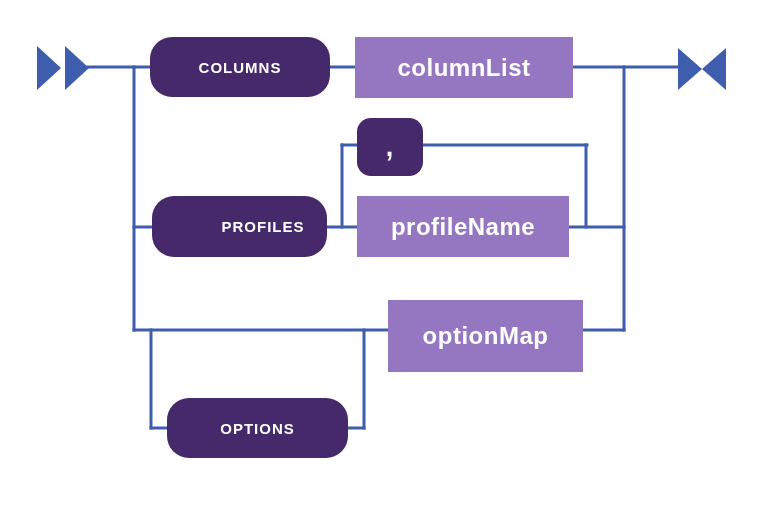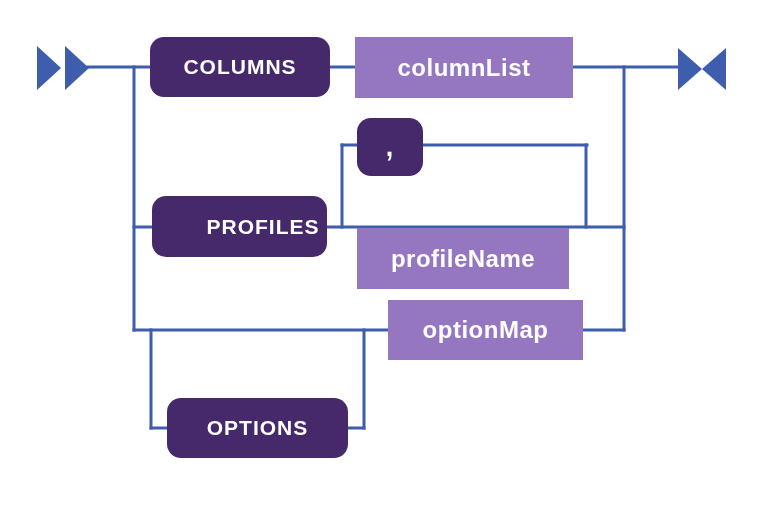--- a/index.html
+++ b/index.html
@@ -27,39 +27,39 @@
     display: flex;
     align-items: center;
     justify-content: center;
     color: var(--text, #ffffff);
     font-weight: bold;
     box-sizing: border-box;
     white-space: nowrap;
   }
   .kw {
     background: var(--keyword-bg, #45296b);
-    border-radius: 14px;
-    font-size: 21px;
+    border-radius: 22px;
+    font-size: 15px;
     letter-spacing: 1px;
   }
   .ident {
     background: var(--identifier-bg, #9576c1);
     border-radius: 0;
     font-size: 24px;
     letter-spacing: 0.5px;
     text-align: center;
   }
   
   .n-columns     { left: 150px; top: 37px;  width: 180px; height: 60px; }
   .n-columnlist  { left: 355px; top: 37px;  width: 218px; height: 61px; }
   .n-comma       { left: 357px; top: 118px; width: 66px;  height: 58px; border-radius: 14px; font-size: 27px; }
   .n-profiles    { left: 152px; top: 196px; width: 175px; height: 61px; padding-left: 47px; }
-  .n-profilename { left: 357px; top: 196px; width: 212px; height: 61px; margin-top: 32px; }
+  .n-profilename { left: 357px; top: 196px; width: 212px; height: 61px; }
   .n-config      { left: 165px; top: 299px; width: 180px; height: 59px; }
-  .n-optionmap   { left: 388px; top: 300px; width: 195px; height: 60px; }
+  .n-optionmap   { left: 388px; top: 300px; width: 195px; height: 72px; }
   .n-options     { left: 167px; top: 398px; width: 181px; height: 60px; }
 </style>
 </head>
 <body>
 
 <div class="canvas">
 
   <svg class="wires" width="769" height="506" viewBox="0 0 769 506">
 
     <g stroke="var(--line-blue, #3E5DAD)" stroke-width="3" stroke-linecap="square" fill="none">

